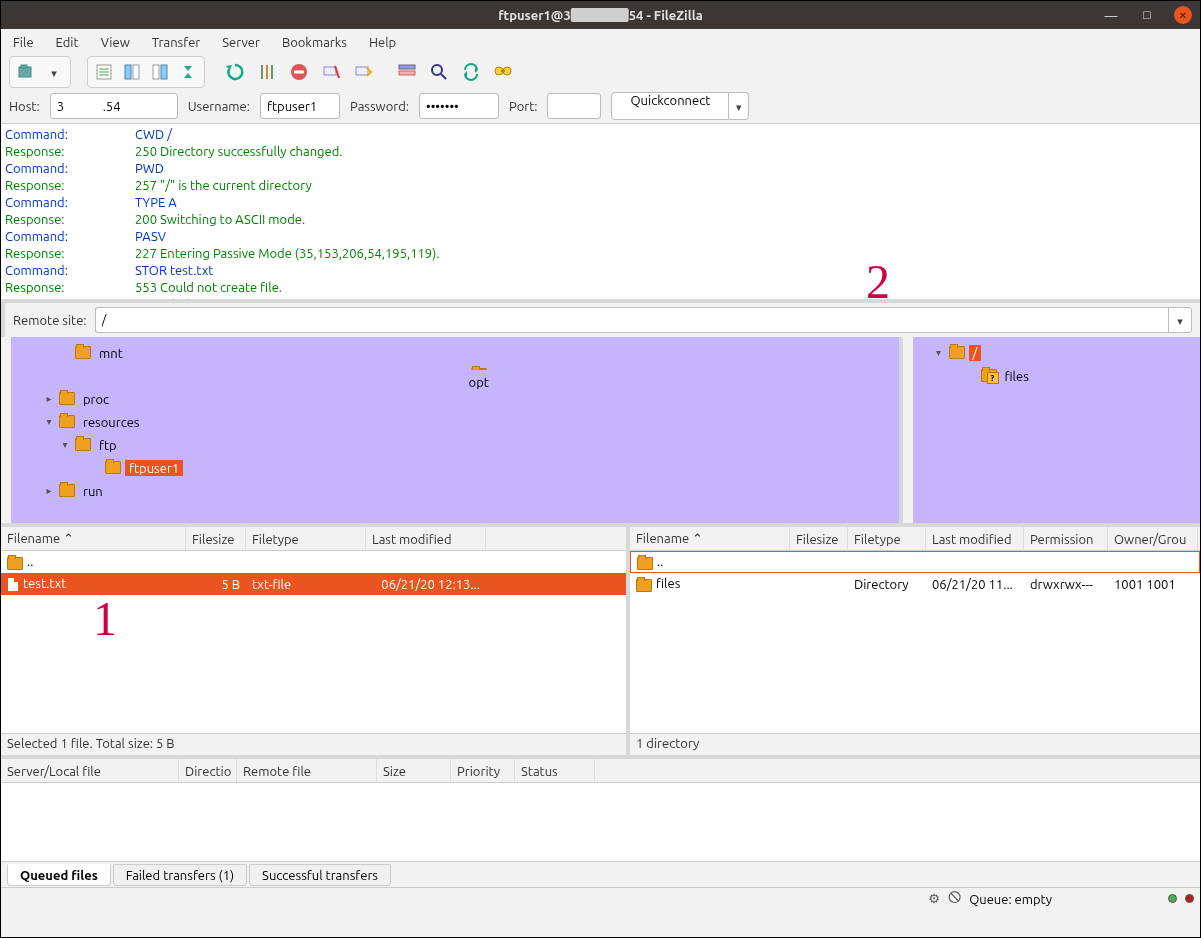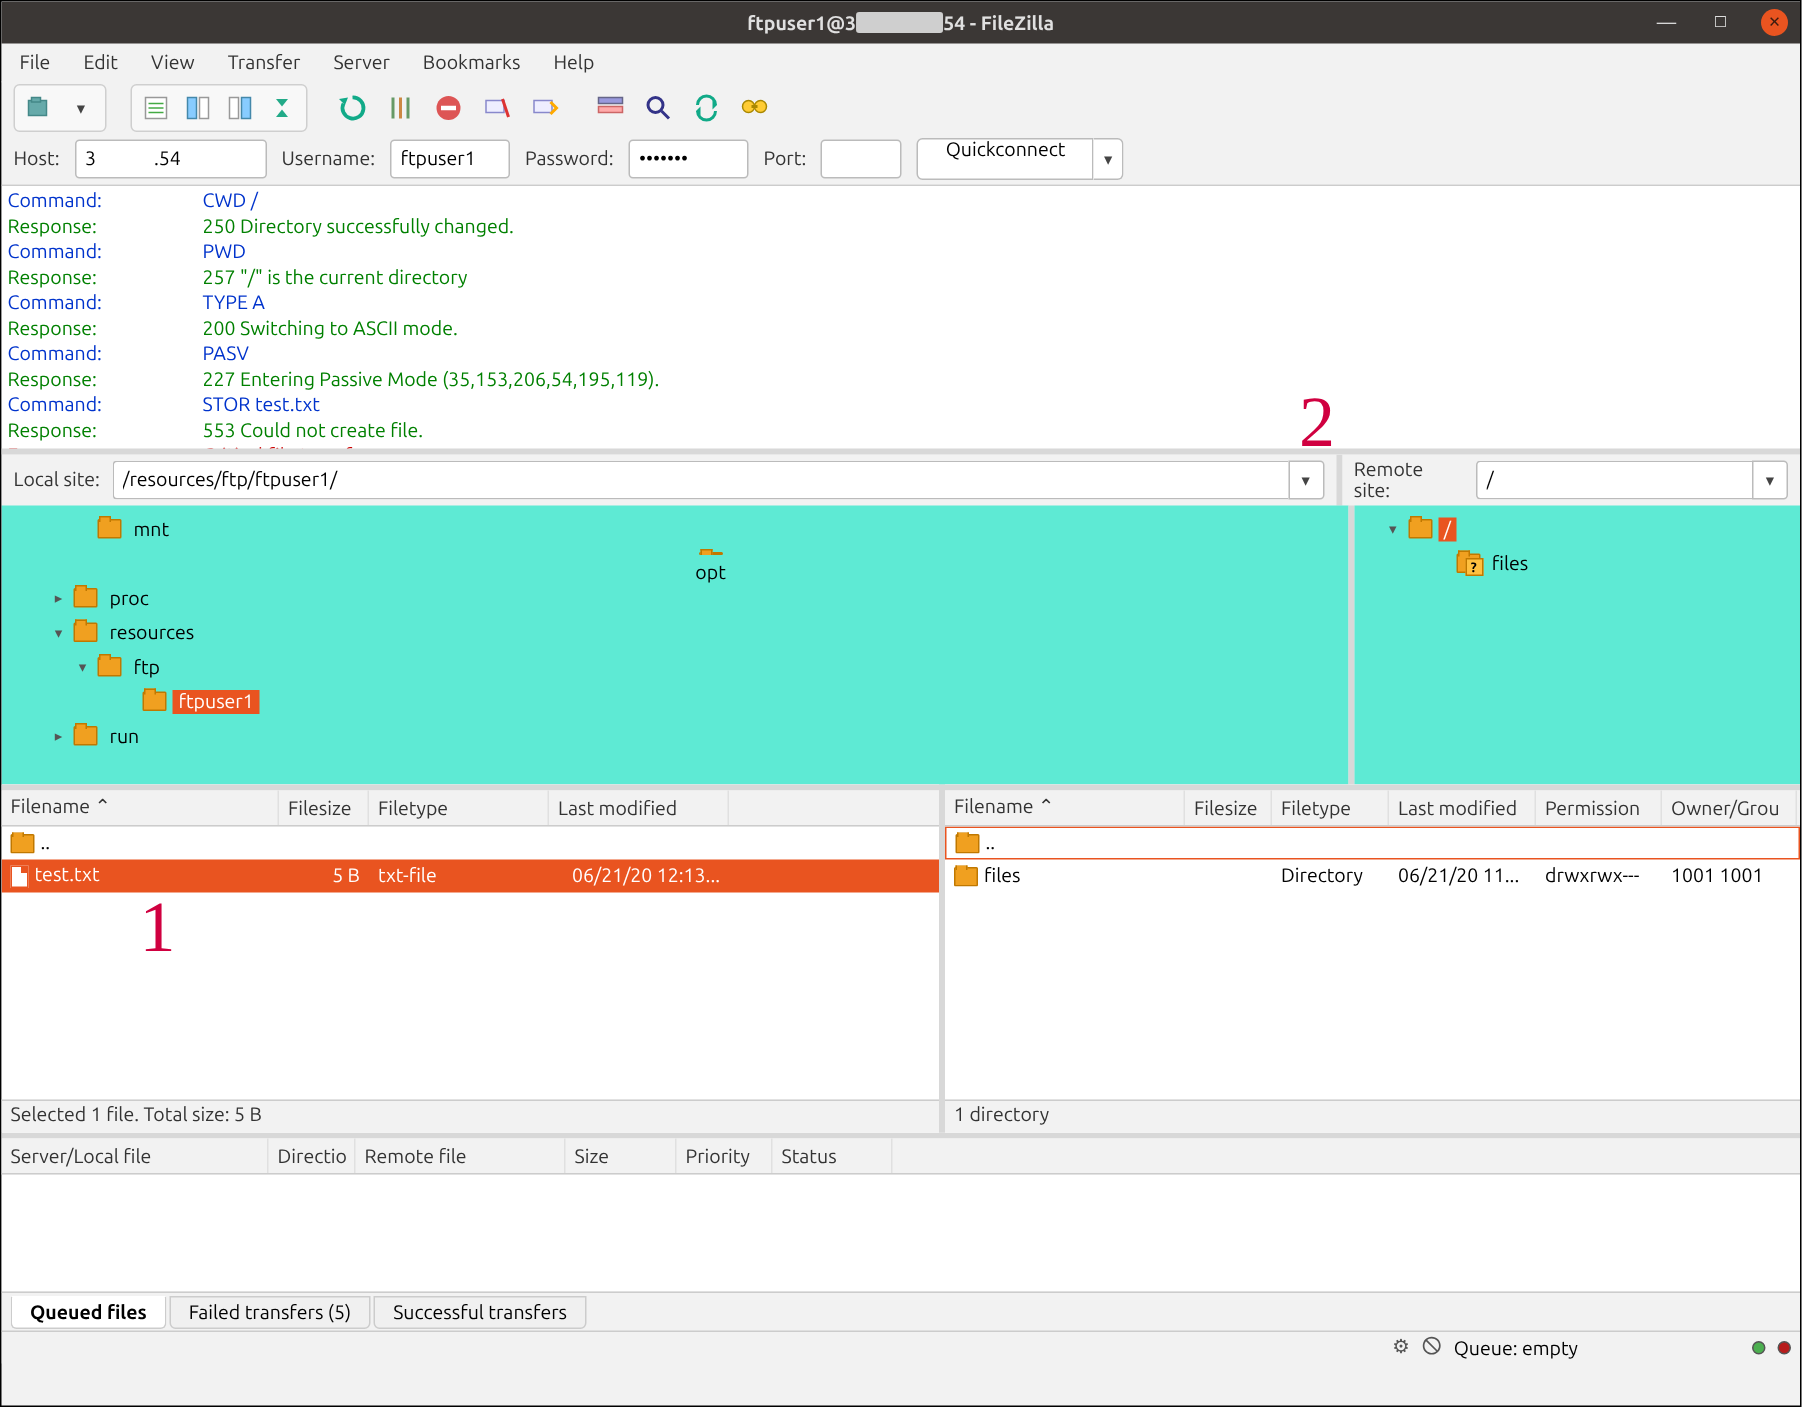--- a/index.html
+++ b/index.html
@@ -47,21 +47,21 @@
 
 .siterow { display:flex; height: 34px; }
 .sitebox { display:flex; align-items:center; padding: 0 8px; gap: 8px; background:#f2f2f2; flex:1; }
 .sitebox label { color:#333; }
 .sitebox .combo { flex:1; display:flex; }
 .sitebox .combo input { flex:1; height:26px; border:1px solid #bbb; border-right:none; border-radius:3px 0 0 3px; padding:0 6px; background:#fff; }
 .sitebox .combo .drop { width:24px; height:26px; border:1px solid #bbb; border-radius:0 3px 3px 0; display:flex; align-items:center; justify-content:center; cursor:pointer; background:#fff; }
 
 
 .treerow { display:flex; height: 186px; }
-.treepane { flex:1; background:#5eead4; overflow:hidden; padding-top: 4px; }
+.treepane { flex:1; background:#c4b5fd; overflow:hidden; padding-top: 4px; margin-left: 10px; }
 .tnode { display:flex; align-items:center; height:23px; gap:4px; cursor:pointer; }
 .tnode .exp { width:12px; text-align:center; color:#555; font-size:10px; }
 .foldericon { width:16px; height:13px; background:#f0a020; border-radius:1px; border:1px solid #c07800; position:relative; display:inline-block;}
 .foldericon::before { content:""; position:absolute; top:-3px; left:0; width:6px; height:3px; background:#f0a020; border:1px solid #c07800; border-bottom:none; }
 .foldericon.q::after { content:"?"; position:absolute; font-size:9px; font-weight:bold; color:#000; background:#ffc040; width:10px; height:10px; bottom:-3px; right:-3px; text-align:center; line-height:10px; border:1px solid #c07800;}
 .tnode .name { padding: 1px 4px; }
 .tnode.selected .name { background:#e95420; color:#fff; }
 
 
 .filerow { display:flex; height: 232px; }
@@ -288,29 +288,20 @@
       <span>553 Could not create file.</span>
     </div>
     <div class="logline err">
       <span class="lbl">Error:</span>
       <span>Critical file transfer error</span>
     </div>
     <div class="annot" style="right:310px; bottom:-10px;">2</div>
 </div>
 
 <div class="siterow">
-  <div class="sitebox" style="flex-basis:600px;">
-    <label>Local site:</label>
-    <div class="combo">
-      <input value="/resources/ftp/ftpuser1/" style="">
-      <div class="drop">
-          <span class="chev-down"></span>
-        </div>
-    </div>
-  </div>
   <div class="vsplit"></div>
   <div class="sitebox">
     <label>Remote site:</label>
     <div class="combo">
       <input value="/" style="">
       <div class="drop">
           <span class="chev-down"></span>
         </div>
     </div>
   </div>
@@ -433,21 +424,21 @@
     <div class="col qc2">Directio</div>
     <div class="col qc3">Remote file</div>
     <div class="col qc4">Size</div>
     <div class="col qc5">Priority</div>
     <div class="col qc6">Status</div>
   </div>
 </div>
 
 <div class="btabs" id="btabs">
     <div class="btab active">Queued files</div>
-    <div class="btab">Failed transfers (5)</div>
+    <div class="btab">Failed transfers (1)</div>
     <div class="btab">Successful transfers</div>
   </div>
 
 <div class="statusbar">
   <div class="spacer"></div>
   <span style="color:#555;">⚙</span>
   <span style="color:#555;">🛇</span>
   <span>Queue: empty</span>
   <div style="width:100px;"></div>
   <span class="sled green"></span>

